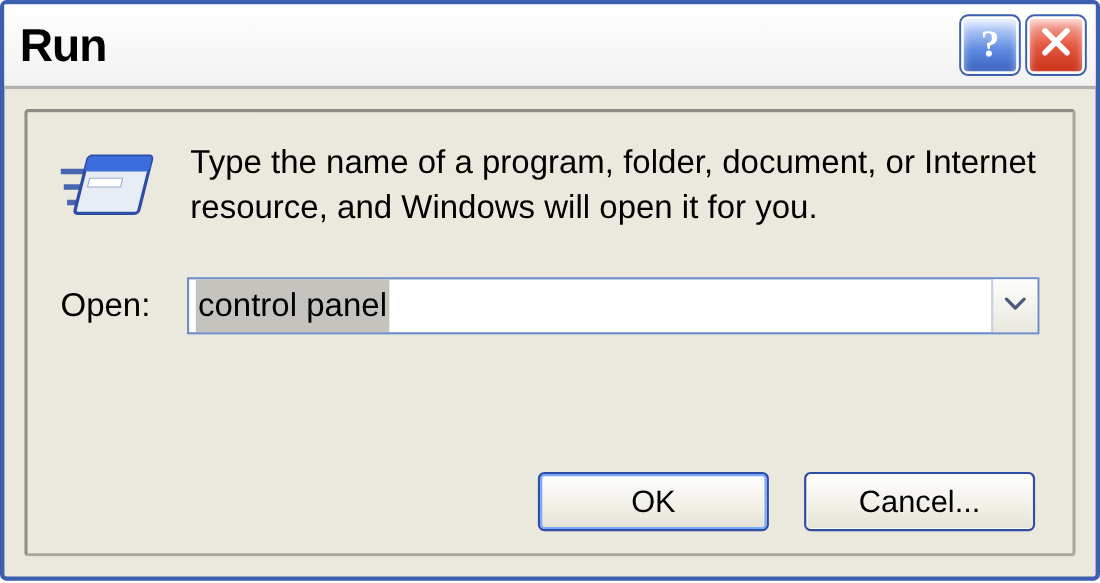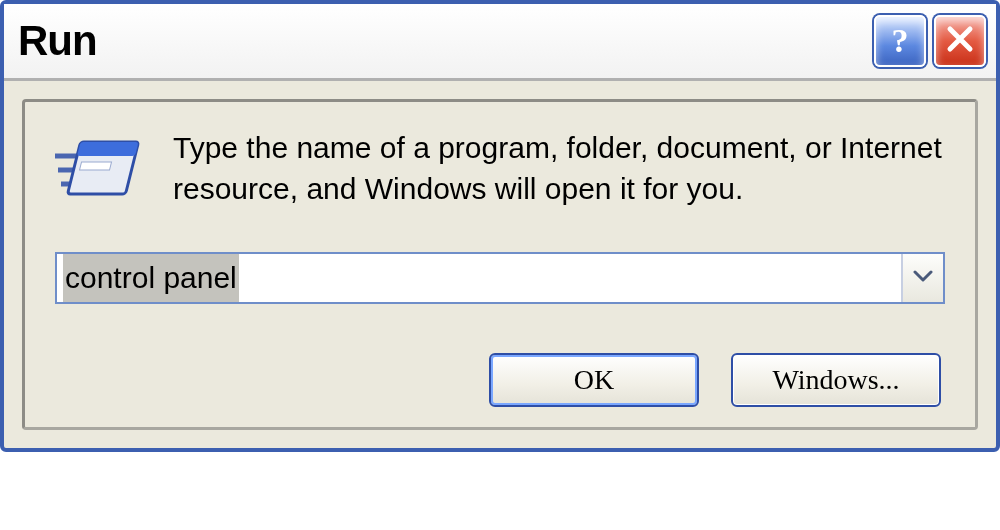--- a/index.html
+++ b/index.html
@@ -9,21 +9,21 @@
     height: 530px;
     font-family: "Tahoma", "Segoe UI", sans-serif;
     background: #fff;
     overflow: hidden;
   }
 
   
   .window {
     box-sizing: border-box;
     width: 1000px;
-    height: 452px;
+    height: 528px;
     border: 4px solid #3c5fb0;
     border-radius: 6px;
     background: #ebe9dd;
     display: flex;
     flex-direction: column;
     position: relative;
   }
 
   
   .titlebar {
@@ -167,21 +167,21 @@
     margin-top: auto;
     display: flex;
     justify-content: flex-end;
     gap: 32px;
     padding-right: 4px;
   }
   .win-button {
     width: 210px;
     height: 54px;
     font-size: 28px;
-    font-family: Liberation Serif, serif;
+    font-family: Liberation Sans, sans-serif;
     color: #000;
     background: linear-gradient(#ffffff, #f1efe6 60%, #e5e3d8);
     border: 2px solid #2e4ea6;
     border-radius: 6px;
     box-shadow: inset 0 0 0 1px #fff;
     cursor: pointer;
   }
   .win-button:first-child {
     box-shadow: inset 0 0 0 2px #7aa7ff, inset 0 0 0 1px #fff;
   }
@@ -222,36 +222,37 @@
               <rect x="0" y="0" width="58" height="52" rx="3" fill="#e8ecf4" stroke="#2e4ea6" stroke-width="3"></rect>
               <rect x="0" y="0" width="58" height="14" rx="3" fill="#3d6ddc"></rect>
               <rect x="6" y="20" width="30" height="8" fill="#ffffff" stroke="#9aaad0"></rect>
             </g>
           </svg>
         </div>
         <div class="instruction">Type the name of a program, folder, document, or Internet resource, and Windows will open it for you.</div>
       </div>
 
       <div class="input-row">
+        <div class="open-label">Open:</div>
 
         <div class="combo">
           <div class="combo-input-wrap">
             <span class="combo-text">control panel</span>
             <input class="combo-input" type="text" value="control panel" style="">
           </div>
           <div class="combo-drop">
             <span>
               <svg viewBox="0 0 20 14">
                 <path d="M2 3 L10 11 L18 3" fill="none" stroke="#4a5a7a" stroke-width="3" stroke-linecap="round" stroke-linejoin="round"></path>
               </svg>
             </span>
           </div>
         </div>
       </div>
 
       <div class="button-row">
         <button class="win-button">OK</button>
-        <button class="win-button">Windows...</button>
+        <button class="win-button">Cancel...</button>
       </div>
 
     </div>
   </div>
 </div>
 
 </body></html>

